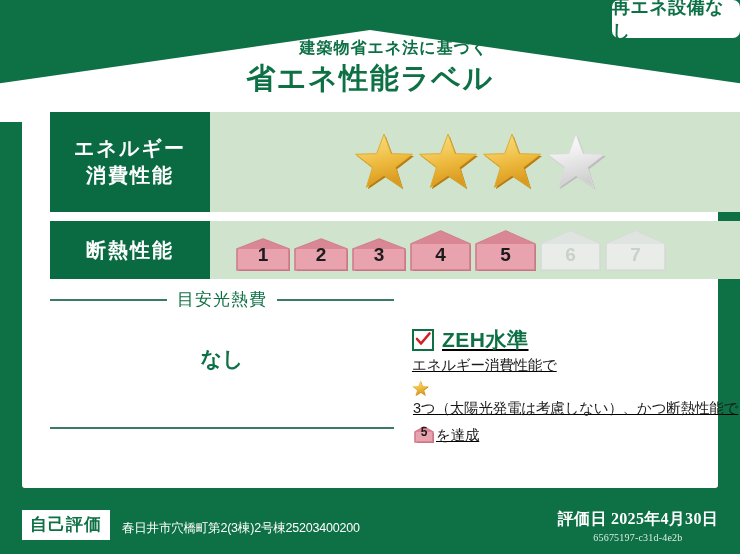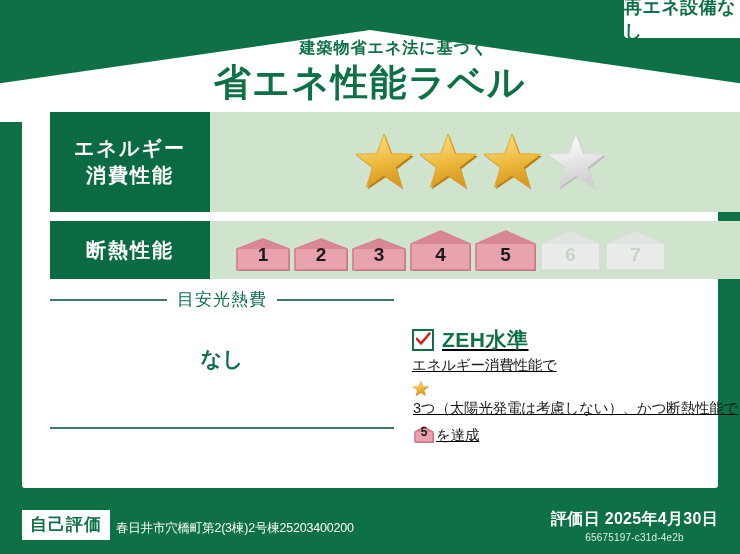--- a/index.html
+++ b/index.html
@@ -26,21 +26,21 @@
     font-weight: bold;
     font-size: 18px;
     letter-spacing: 0.5px;
     display: flex;
     align-items: center;
     justify-content: center;
     height: 38px;
     z-index: 6;
   }
   #badge-left  { left: 0;  width: 124px; border-bottom-right-radius: 4px; }
-  #badge-right { right: 0; width: 116px; border-bottom-left-radius: 4px; }
+  #badge-right { right: 0; width: 128px; border-bottom-left-radius: 4px; border-radius: 7px; }
 
   
   .roof {
     position: absolute;
     left: 0;
     top: 30px;
     width: 740px;
     height: 92px;
     background: #ffffff;
     clip-path: polygon(50% 0%, 100% 58%, 100% 100%, 0% 100%, 0% 58%);
@@ -69,21 +69,21 @@
     pointer-events: none;
   }
   #subtitle {
     font-size: 16px;
     font-weight: bold;
     letter-spacing: 1px;
     line-height: 1.2;
     padding-left: 48px;
   }
   #main-title {
-    font-size: 37px;
+    font-size: 29px;
     font-weight: bold;
     letter-spacing: 1.5px;
     line-height: 1.25;
     margin-top: 3px;
   }
 
   
   #content {
     position: absolute;
     left: 22px;
@@ -255,41 +255,42 @@
     height: 62px;
     z-index: 5;
     color: #ffffff;
   }
   #footer-left {
     position: absolute;
     left: 22px;
     bottom: 14px;
     display: flex;
     align-items: flex-end;
-    gap: 6px;
+    gap: 12px;
   }
   #self-eval {
     background: #ffffff;
     color: #0e7045;
     font-weight: bold;
     font-size: 17px;
     letter-spacing: 1px;
     padding: 3px 8px 4px 8px;
   }
   #address {
     font-size: 12.5px;
     color: #ffffff;
     padding-bottom: 3px;
     letter-spacing: -0.2px;
   }
   #footer-right {
     position: absolute;
     right: 22px;
     bottom: 11px;
     text-align: right;
+    font-family: Liberation Serif, serif;
   }
   #eval-date {
     font-size: 16px;
     font-weight: bold;
     color: #ffffff;
     letter-spacing: 0.3px;
   }
   #eval-id {
     font-size: 10px;
     color: #dceee4;

